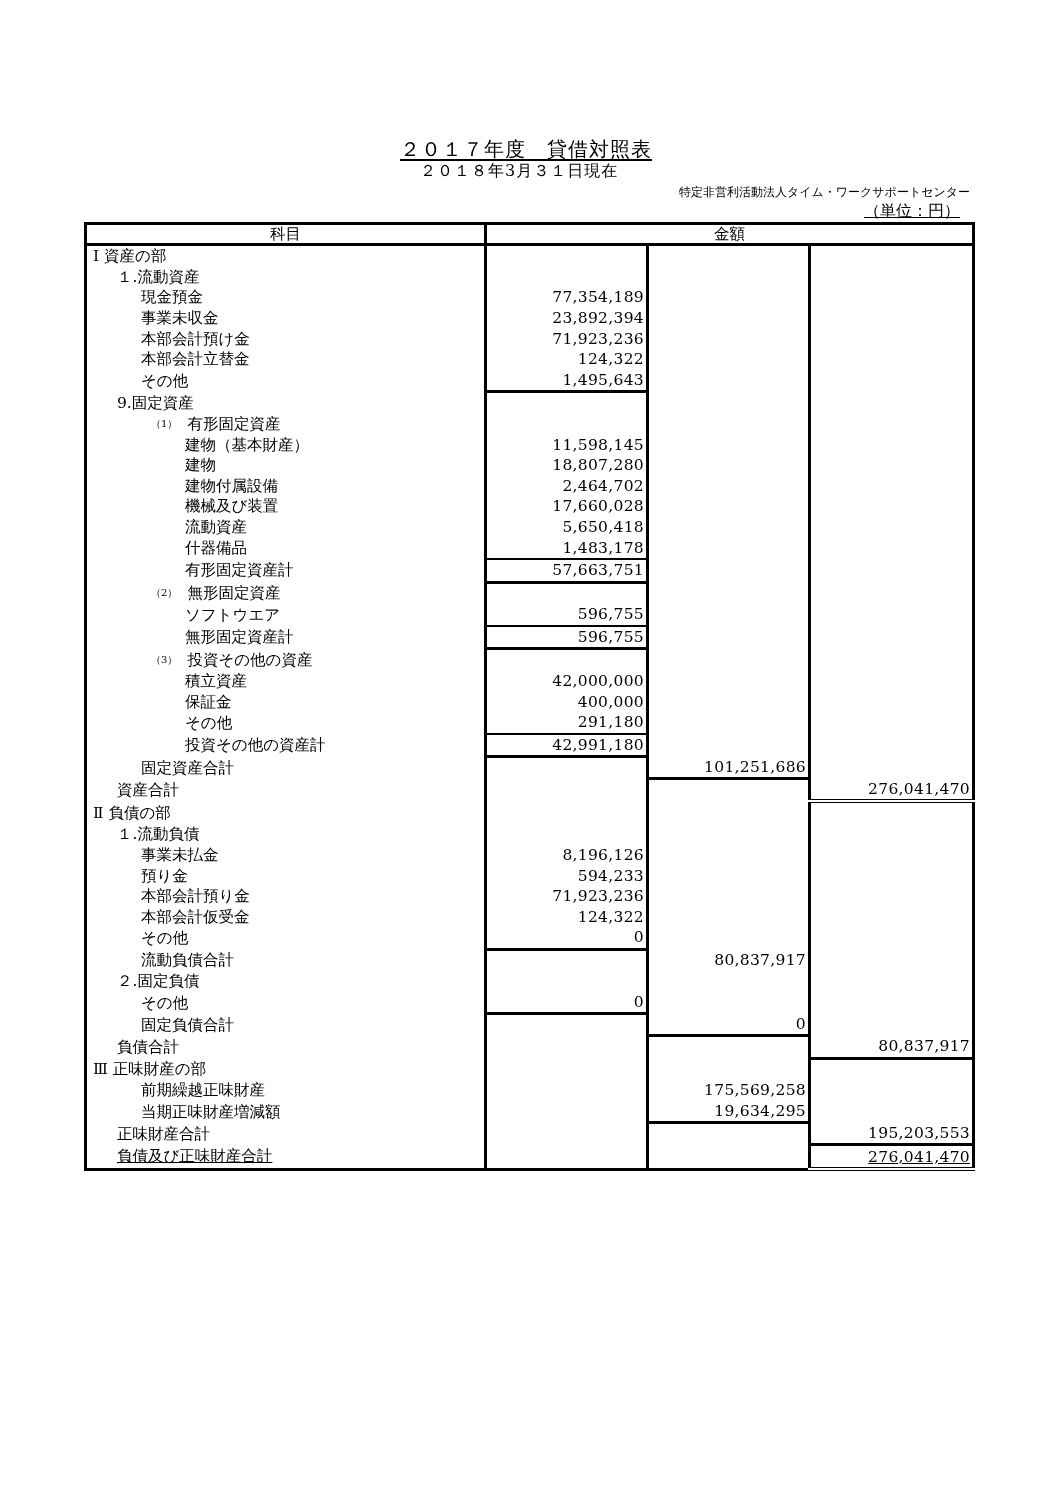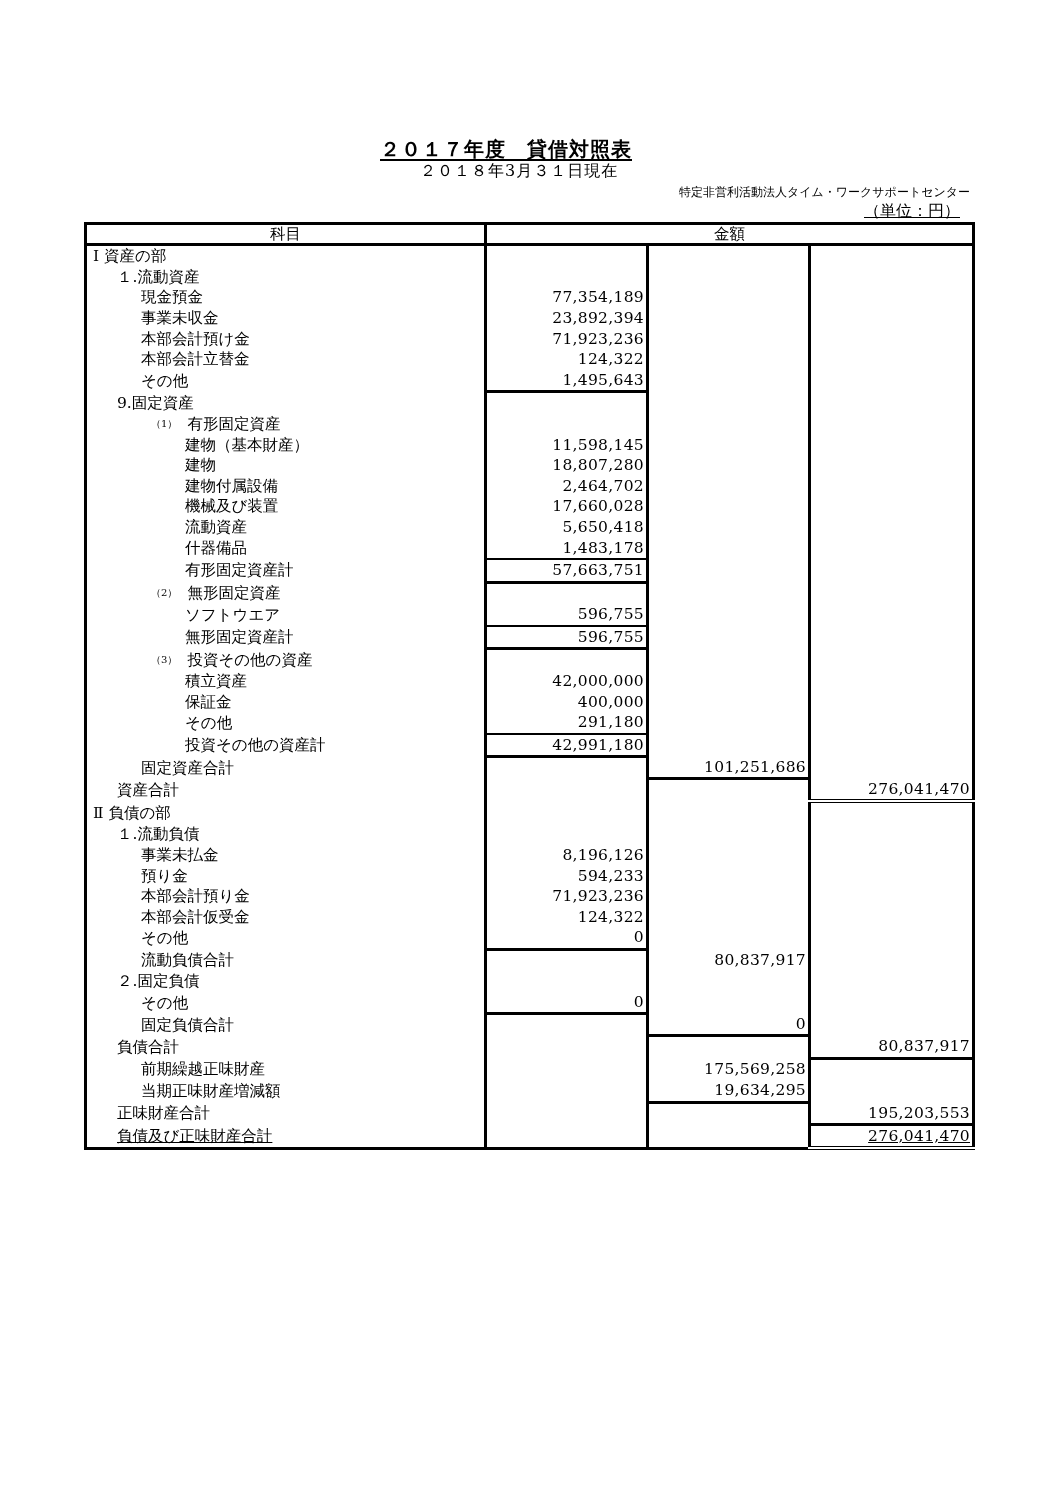--- a/index.html
+++ b/index.html
@@ -1,17 +1,17 @@
 <!DOCTYPE html>
 <html><head>
 <meta charset="utf-8">
 <style>
   html, body { margin:0; padding:0; background:#ffffff; }
   body { width:1058px; height:1497px; position:relative; font-family:"DejaVu Serif","Liberation Serif",serif; color:#000; }
-  .title { position:absolute; left:380px; top:136px; font-size:20px; letter-spacing:1px; text-decoration:underline; text-underline-offset:3px; white-space:nowrap;font-weight:bold; }
+  .title { position:absolute; left:400px; top:136px; font-size:20px; letter-spacing:1px; text-decoration:underline; text-underline-offset:3px; white-space:nowrap; }
   .asof { position:absolute; left:420px; top:161px; font-size:16px; letter-spacing:1px; white-space:nowrap; }
   .org { position:absolute; right:88px; top:184px; font-size:12px; white-space:nowrap; }
   .unit { position:absolute; right:98px; top:201px; font-size:16px; white-space:nowrap; text-decoration:underline; }
   .sheet { position:absolute; left:84px; top:222px; width:752px; }
   table { border-collapse:collapse; table-layout:fixed; width:888px; font-size:15.5px; }
   col.c1 { width:400px; } col.c2 { width:162px; } col.c3 { width:162px; } col.c4 { width:164px; }
   td, th { padding:0 2px; height:20.6px; line-height:20px; white-space:nowrap; overflow:hidden; }
   th { font-weight:normal; border:3px solid #000; height:18px; line-height:16px; }
   td.lbl { border-left:3px solid #000; border-right:3px solid #000; }
   td.amt { text-align:right; border-right:3px solid #000; font-family:"DejaVu Serif",serif; letter-spacing:0.3px; }
@@ -309,20 +309,26 @@
           <td class="amt"></td>
     </tr>
 
     <tr>
       <td class="lbl ind1">負債合計</td>
       <td class="amt"></td>
           <td class="amt"></td>
           <td class="amt bb">80,837,917</td>
     </tr>
 
+    <tr>
+      <td class="lbl ind0">Ⅲ 正味財産の部</td>
+      <td class="amt"></td>
+          <td class="amt"></td>
+          <td class="amt"></td>
+    </tr>
 
     <tr>
       <td class="lbl ind2">前期繰越正味財産</td>
       <td class="amt"></td>
           <td class="amt">175,569,258</td>
           <td class="amt"></td>
     </tr>
 
     <tr>
       <td class="lbl ind2">当期正味財産増減額</td>

